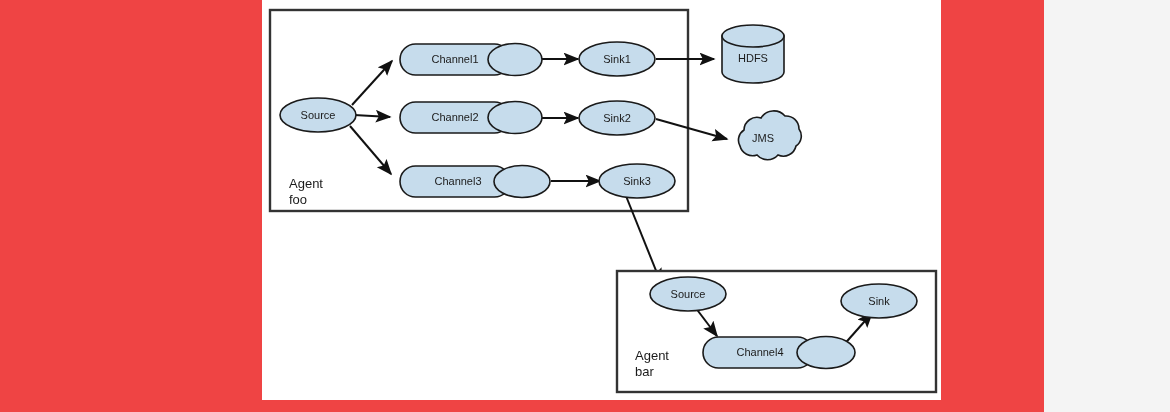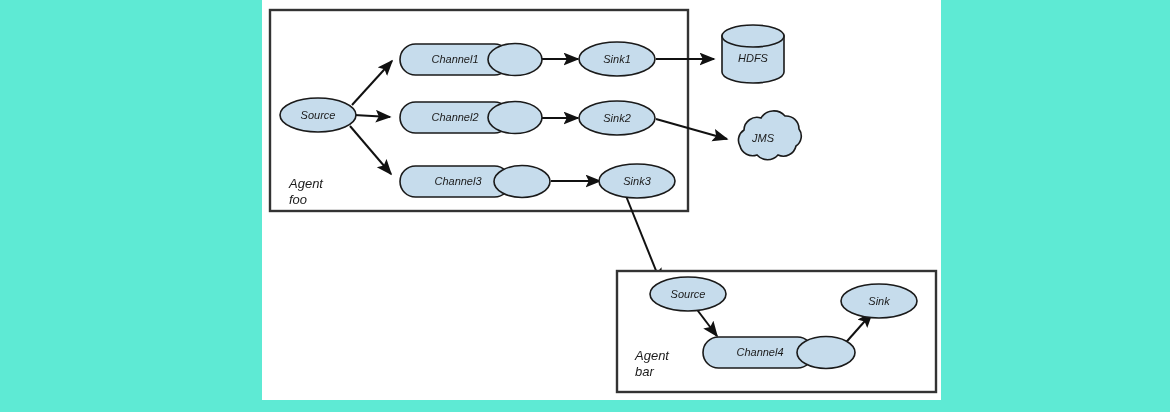--- a/index.html
+++ b/index.html
@@ -2,26 +2,25 @@
 <html><head>
 <meta charset="utf-8">
 <style>
   html, body {
     margin: 0;
     padding: 0;
     background: #f4f4f4;
   }
   #canvas {
     position: relative;
-    width: 1170px;
+    width: 1044px;
     height: 412px;
-    background: #5eead4;
+    background: #ef4444;
     font-family: "Liberation Sans", sans-serif;
     overflow: hidden;
-    font-style: italic;
   }
   #sheet {
     position: absolute;
     left: 262px;
     top: 0px;
     width: 679px;
     height: 400px;
     background: #ffffff;
   }
   #diagram {

